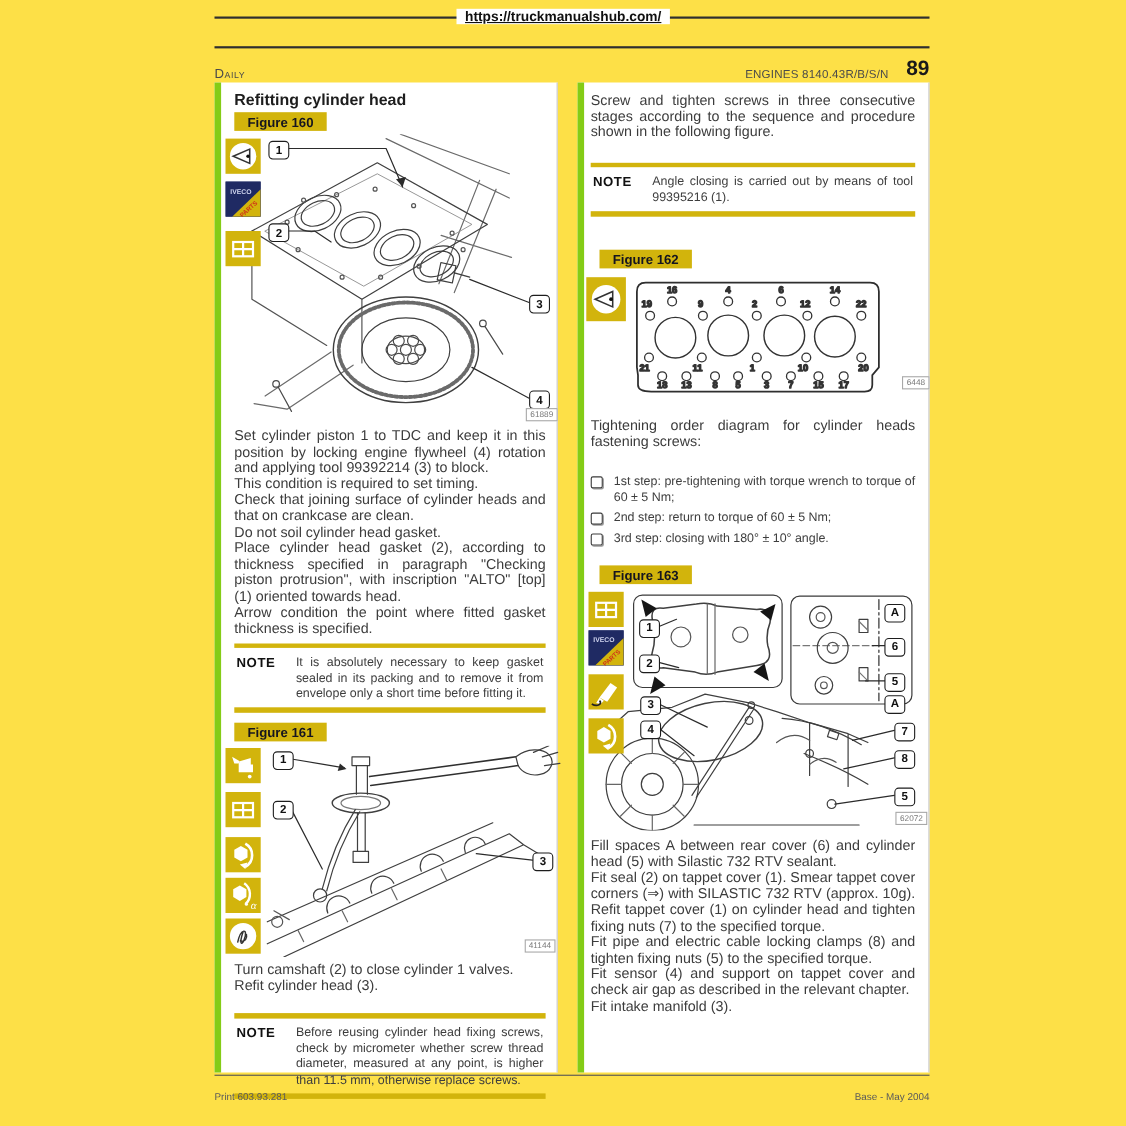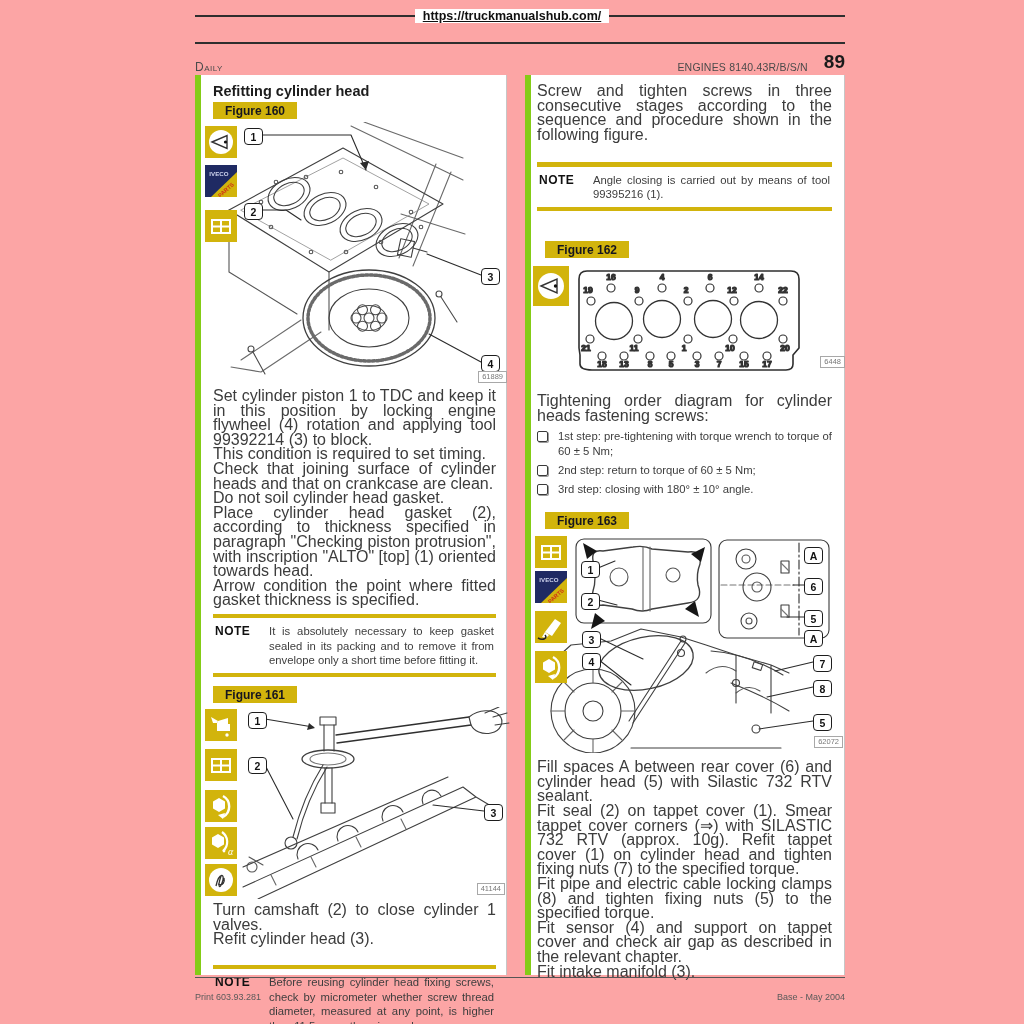--- a/index.html
+++ b/index.html
@@ -3,21 +3,21 @@
 <meta charset="utf-8">
 <style>
   :root{
     --yellow:#d2b40c;
     --navy:#1f2a63;
     --red:#cf3318;
     --ink:#3d3d3d;
     --line:#4a4a4a;
   }
   html,body{margin:0;padding:0;background:#fff;}
-  .page{position:relative;width:1024px;height:1024px;background:#fca5a5;overflow:hidden;
+  .page{position:relative;width:1024px;height:1024px;background:#fde047;overflow:hidden;
         font-family:"Liberation Sans", sans-serif;color:var(--ink);}
   .hr{position:absolute;left:195px;width:650px;height:1.5px;background:#2e2e2e;}
   .hr-top{top:15px;}
   .hr-top2{top:42px;}
   .hr-bottom{top:977px;background:#555;height:1px;}
   .watermark{position:absolute;top:6px;left:0;right:0;text-align:center;z-index:3;}
   .watermark span{display:inline-block;background:#fff;padding:0 8px;font-size:12.5px;color:#101010;
         text-decoration:underline;font-weight:600;}
   .header-row{position:absolute;top:24px;left:195px;width:650px;display:flex;
         justify-content:space-between;align-items:baseline;z-index:2;}
@@ -30,21 +30,21 @@
 
   .col{position:absolute;top:75px;height:900px;box-sizing:border-box;
        border-left:6px solid #84cc16;border-right:1px solid #c6c6c6;background:#fff;}
   .col-left{left:195px;width:312px;padding:0 10px 0 12px;}
   .col-right{left:525px;width:320px;padding:0 12px 0 6px;}
 
   h1.title{margin:8px 0 0 0;font-size:14.5px;font-weight:bold;color:#1d1d1d;}
   .figlabel{display:block;width:84px;margin:3px 0 0 0;background:var(--yellow);color:#15151f;
         font-weight:bold;font-size:12px;text-align:center;padding:2px 0 1px 0;}
   .col-left .figlabel{margin-left:0px;}
-  .body{margin:0;font-size:16px;line-height:14.6px;text-align:justify;color:#3c3c3c;}
+  .body{margin:0;font-size:13px;line-height:14.6px;text-align:justify;color:#3c3c3c;}
   .para-group{margin-top:5px;}
 
   .note{margin-top:6px;}
   .note-bar{height:4.5px;background:var(--yellow);}
   .note-body{display:flex;gap:12px;padding:6px 2px 5px 2px;}
   .note-label{font-weight:bold;font-size:12px;color:#111;width:42px;flex:none;letter-spacing:.5px;}
   .note-text{flex:1;font-size:11.3px;line-height:14.4px;text-align:justify;}
 
   .figure{position:relative;}
   .col-left .figure{margin-left:-12px;width:312px;}
@@ -52,21 +52,21 @@
   .figure svg.art{position:absolute;left:0;top:0;}
   .icon{position:absolute;left:4px;width:32px;height:32px;background:var(--yellow);z-index:2;}
   .icon svg{display:block;}
   .callout{position:absolute;width:17px;height:15px;border:1.6px solid #1d1d1d;border-radius:4px;
         background:#fff;z-index:2;display:flex;align-items:center;justify-content:center;
         font-weight:bold;font-size:10.5px;color:#111;}
   .stamp{position:absolute;border:1px solid #a8a8a8;background:#fff;color:#787878;
         font-size:7.5px;padding:0 3px;line-height:10px;z-index:2;}
 
   .caption-lines{margin-top:4px;}
-  .checklist{margin-top:6px;}
+  .checklist{margin-top:22px;}
   .check-item{display:flex;gap:10px;margin-top:5px;}
   .checkbox{flex:none;width:9px;height:9px;border:1.4px solid #3a3a3a;border-radius:2px;
         margin-top:2px;box-shadow:1px 1px 0 #9a9a9a;}
   .check-text{font-size:11.3px;line-height:14.2px;text-align:justify;flex:1;}
 
   .art path,.art line,.art polyline,.art ellipse,.art circle,.art rect,.art polygon{vector-effect:none;}
   text.holeno{font-size:8.5px;font-weight:bold;fill:#222;text-anchor:middle;
         font-family:"Liberation Sans", sans-serif;}
 </style>
 </head>

